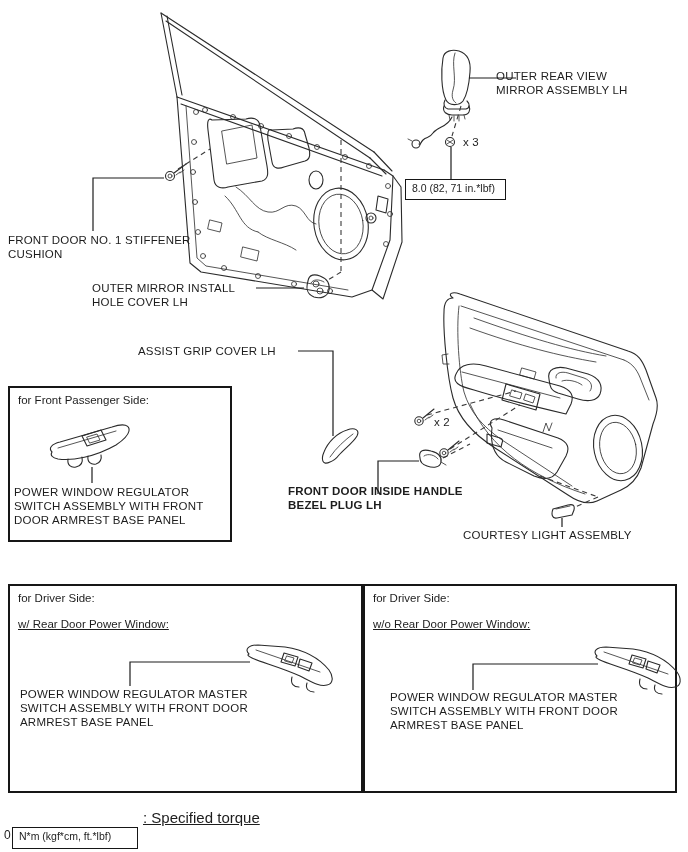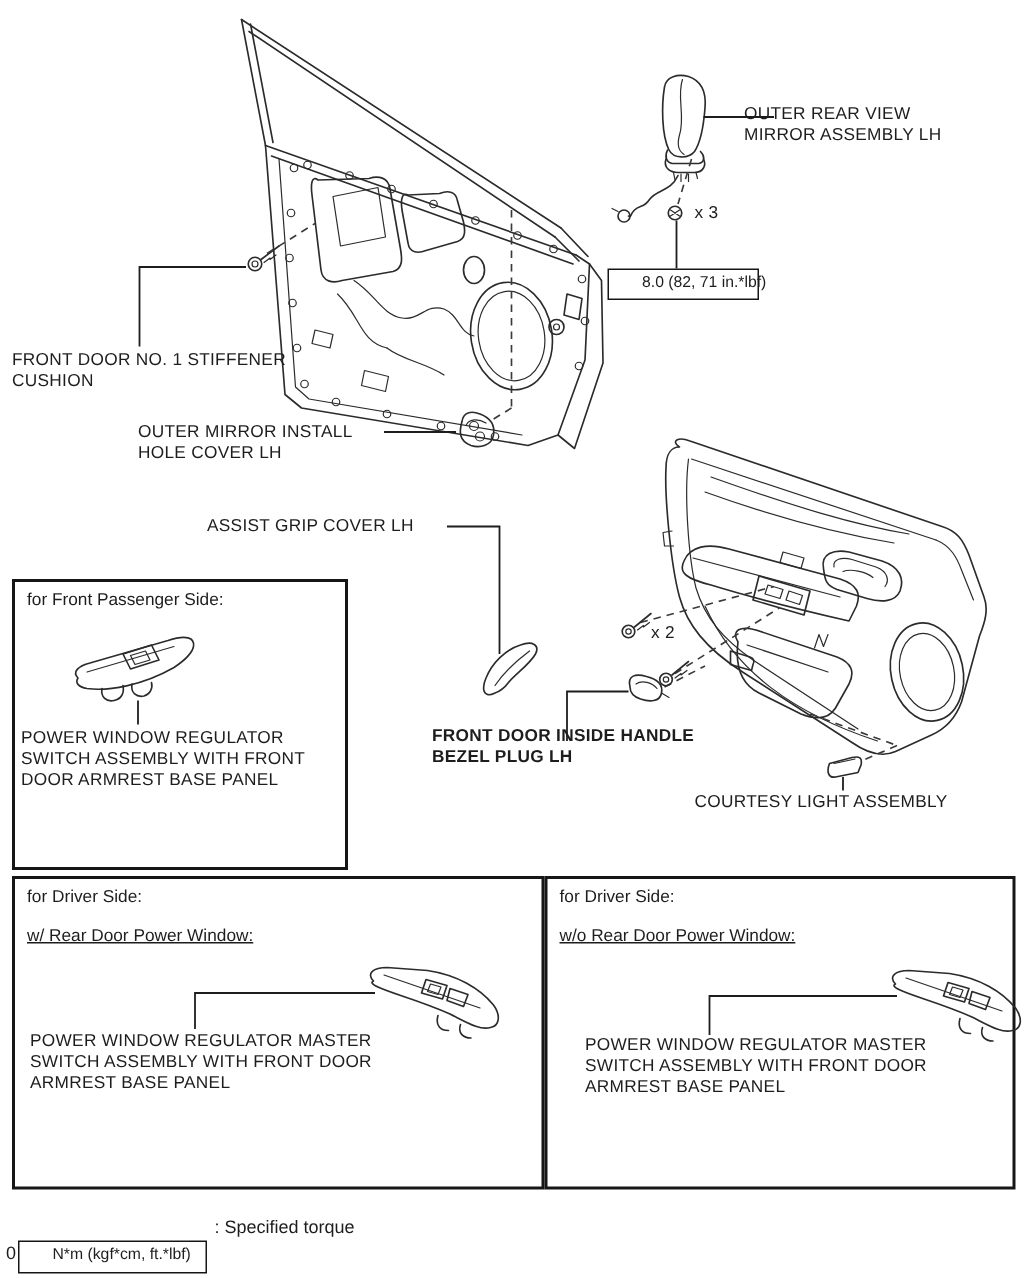--- a/index.html
+++ b/index.html
@@ -9,35 +9,35 @@
   }
   .label{
     position:absolute;font-size:11.5px;line-height:14px;color:#1d1d1d;
     letter-spacing:.2px;white-space:normal;
   }
   .nowrap{white-space:nowrap;}
   .box{position:absolute;border:2px solid #161616;background:transparent;box-sizing:border-box;}
   .box .title{position:absolute;left:8px;top:5px;font-size:11.5px;line-height:14px;}
   .box .cond{position:absolute;left:8px;top:31px;font-size:11.5px;line-height:14px;text-decoration:underline;}
   .smallbox{position:absolute;border:1.5px solid #161616;background:#fff;box-sizing:border-box;
-    font-size:10.5px;line-height:17px;padding-left:22px;white-space:nowrap;}
+    font-size:10.5px;line-height:17px;padding-left:6px;white-space:nowrap;}
   svg{position:absolute;left:0;top:0;pointer-events:none;}
   .art{stroke:#2b2b2b;fill:none;stroke-width:1.1;stroke-linecap:round;stroke-linejoin:round;}
   .thin{stroke-width:.8;}
   .lead{stroke:#1d1d1d;stroke-width:1.2;fill:none;}
   .dash{stroke:#3a3a3a;stroke-width:1.1;fill:none;stroke-dasharray:5 4;}
   #pagenum{position:absolute;left:4px;top:828px;font-size:12px;}
-  .legendtext{position:absolute;font-size:12px;line-height:14px;white-space:nowrap;}
+  .legendtext{position:absolute;font-size:15px;line-height:14px;white-space:nowrap;text-decoration:underline;}
 </style>
 </head>
 <body>
 
 <div id="canvas">
 
-  <div class="box" style="left:8px;top:386px;width:224px;height:194px;">
+  <div class="box" style="left:8px;top:386px;width:224px;height:156px;">
     <span class="title">for Front Passenger Side:</span>
   </div>
 
   <div class="box" style="left:8px;top:584px;width:355px;height:209px;">
     <span class="title">for Driver Side:</span>
     <span class="cond">w/ Rear Door Power Window:</span>
   </div>
 
   <div class="box" style="left:363px;top:584px;width:314px;height:209px;">
     <span class="title">for Driver Side:</span>

